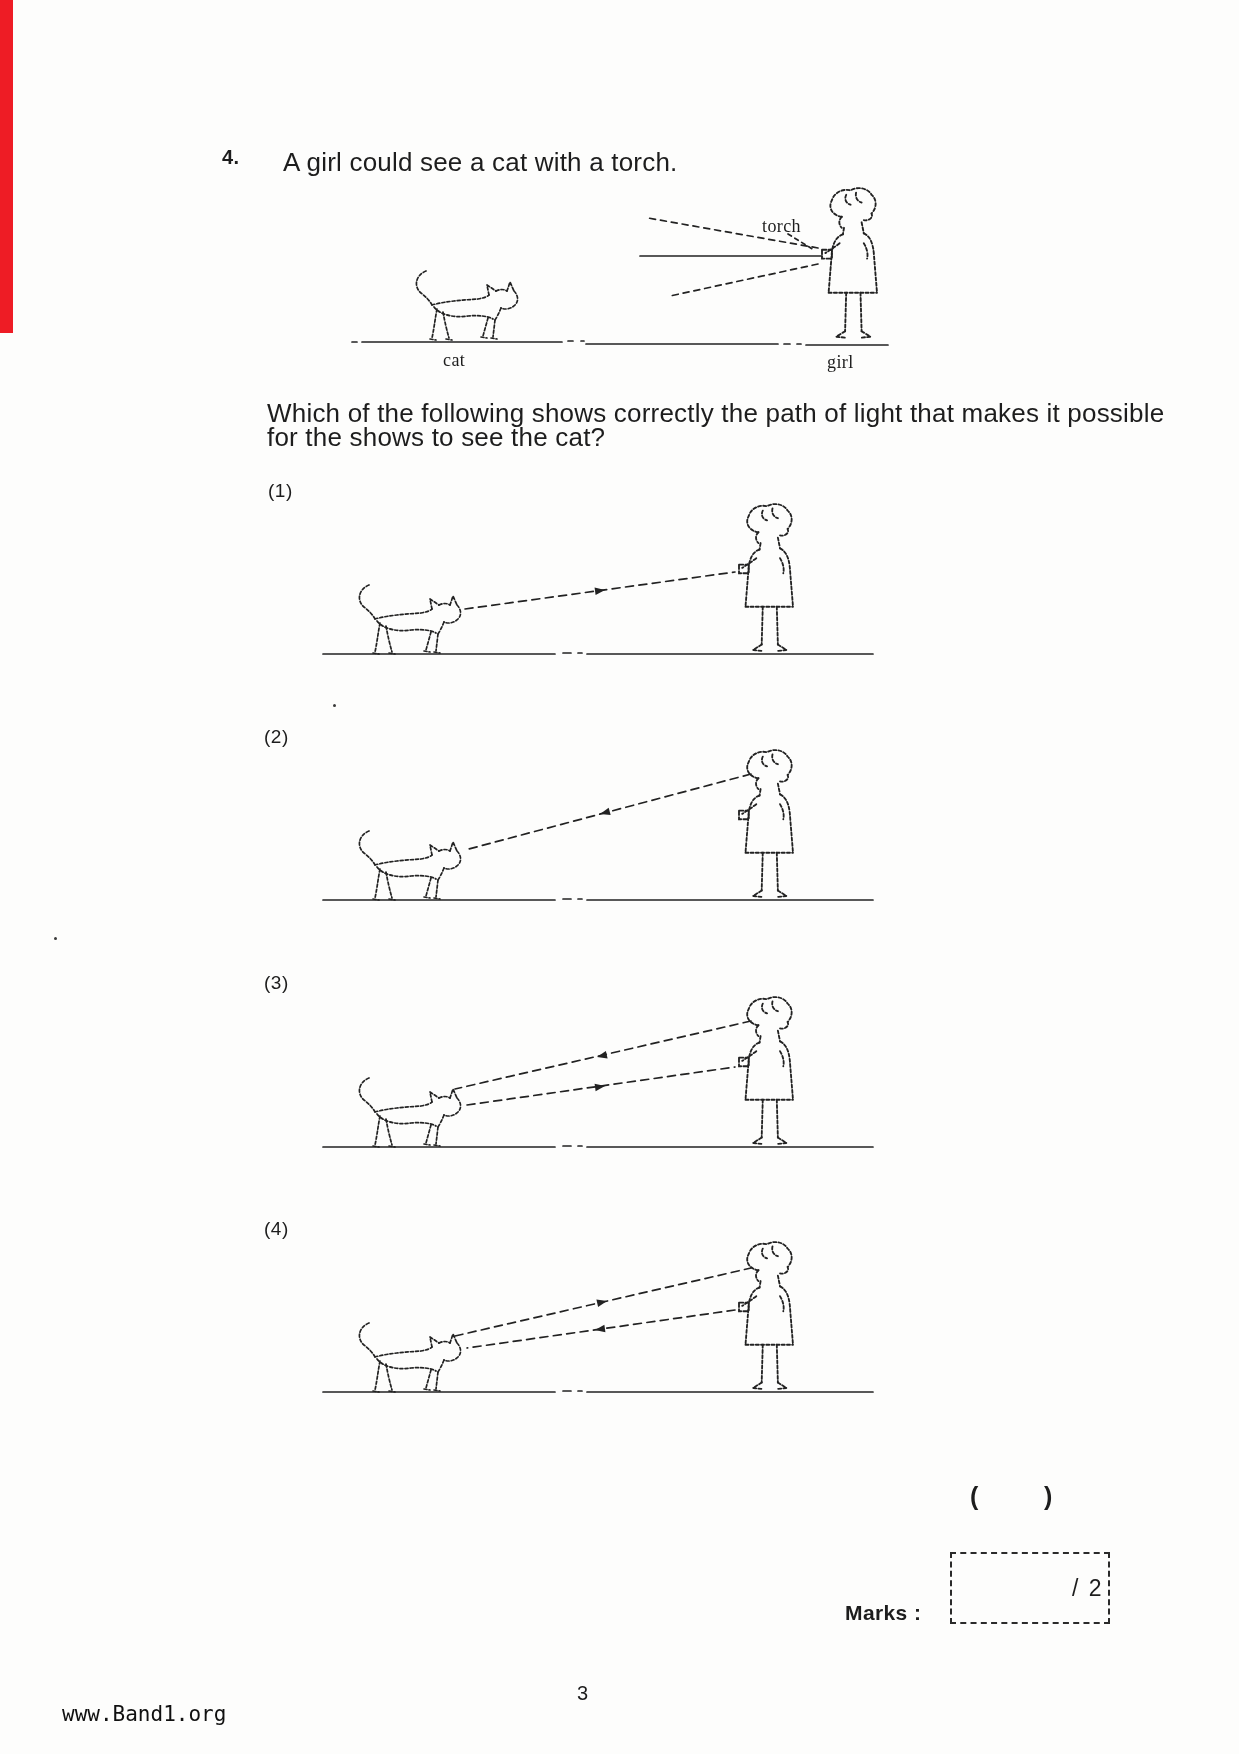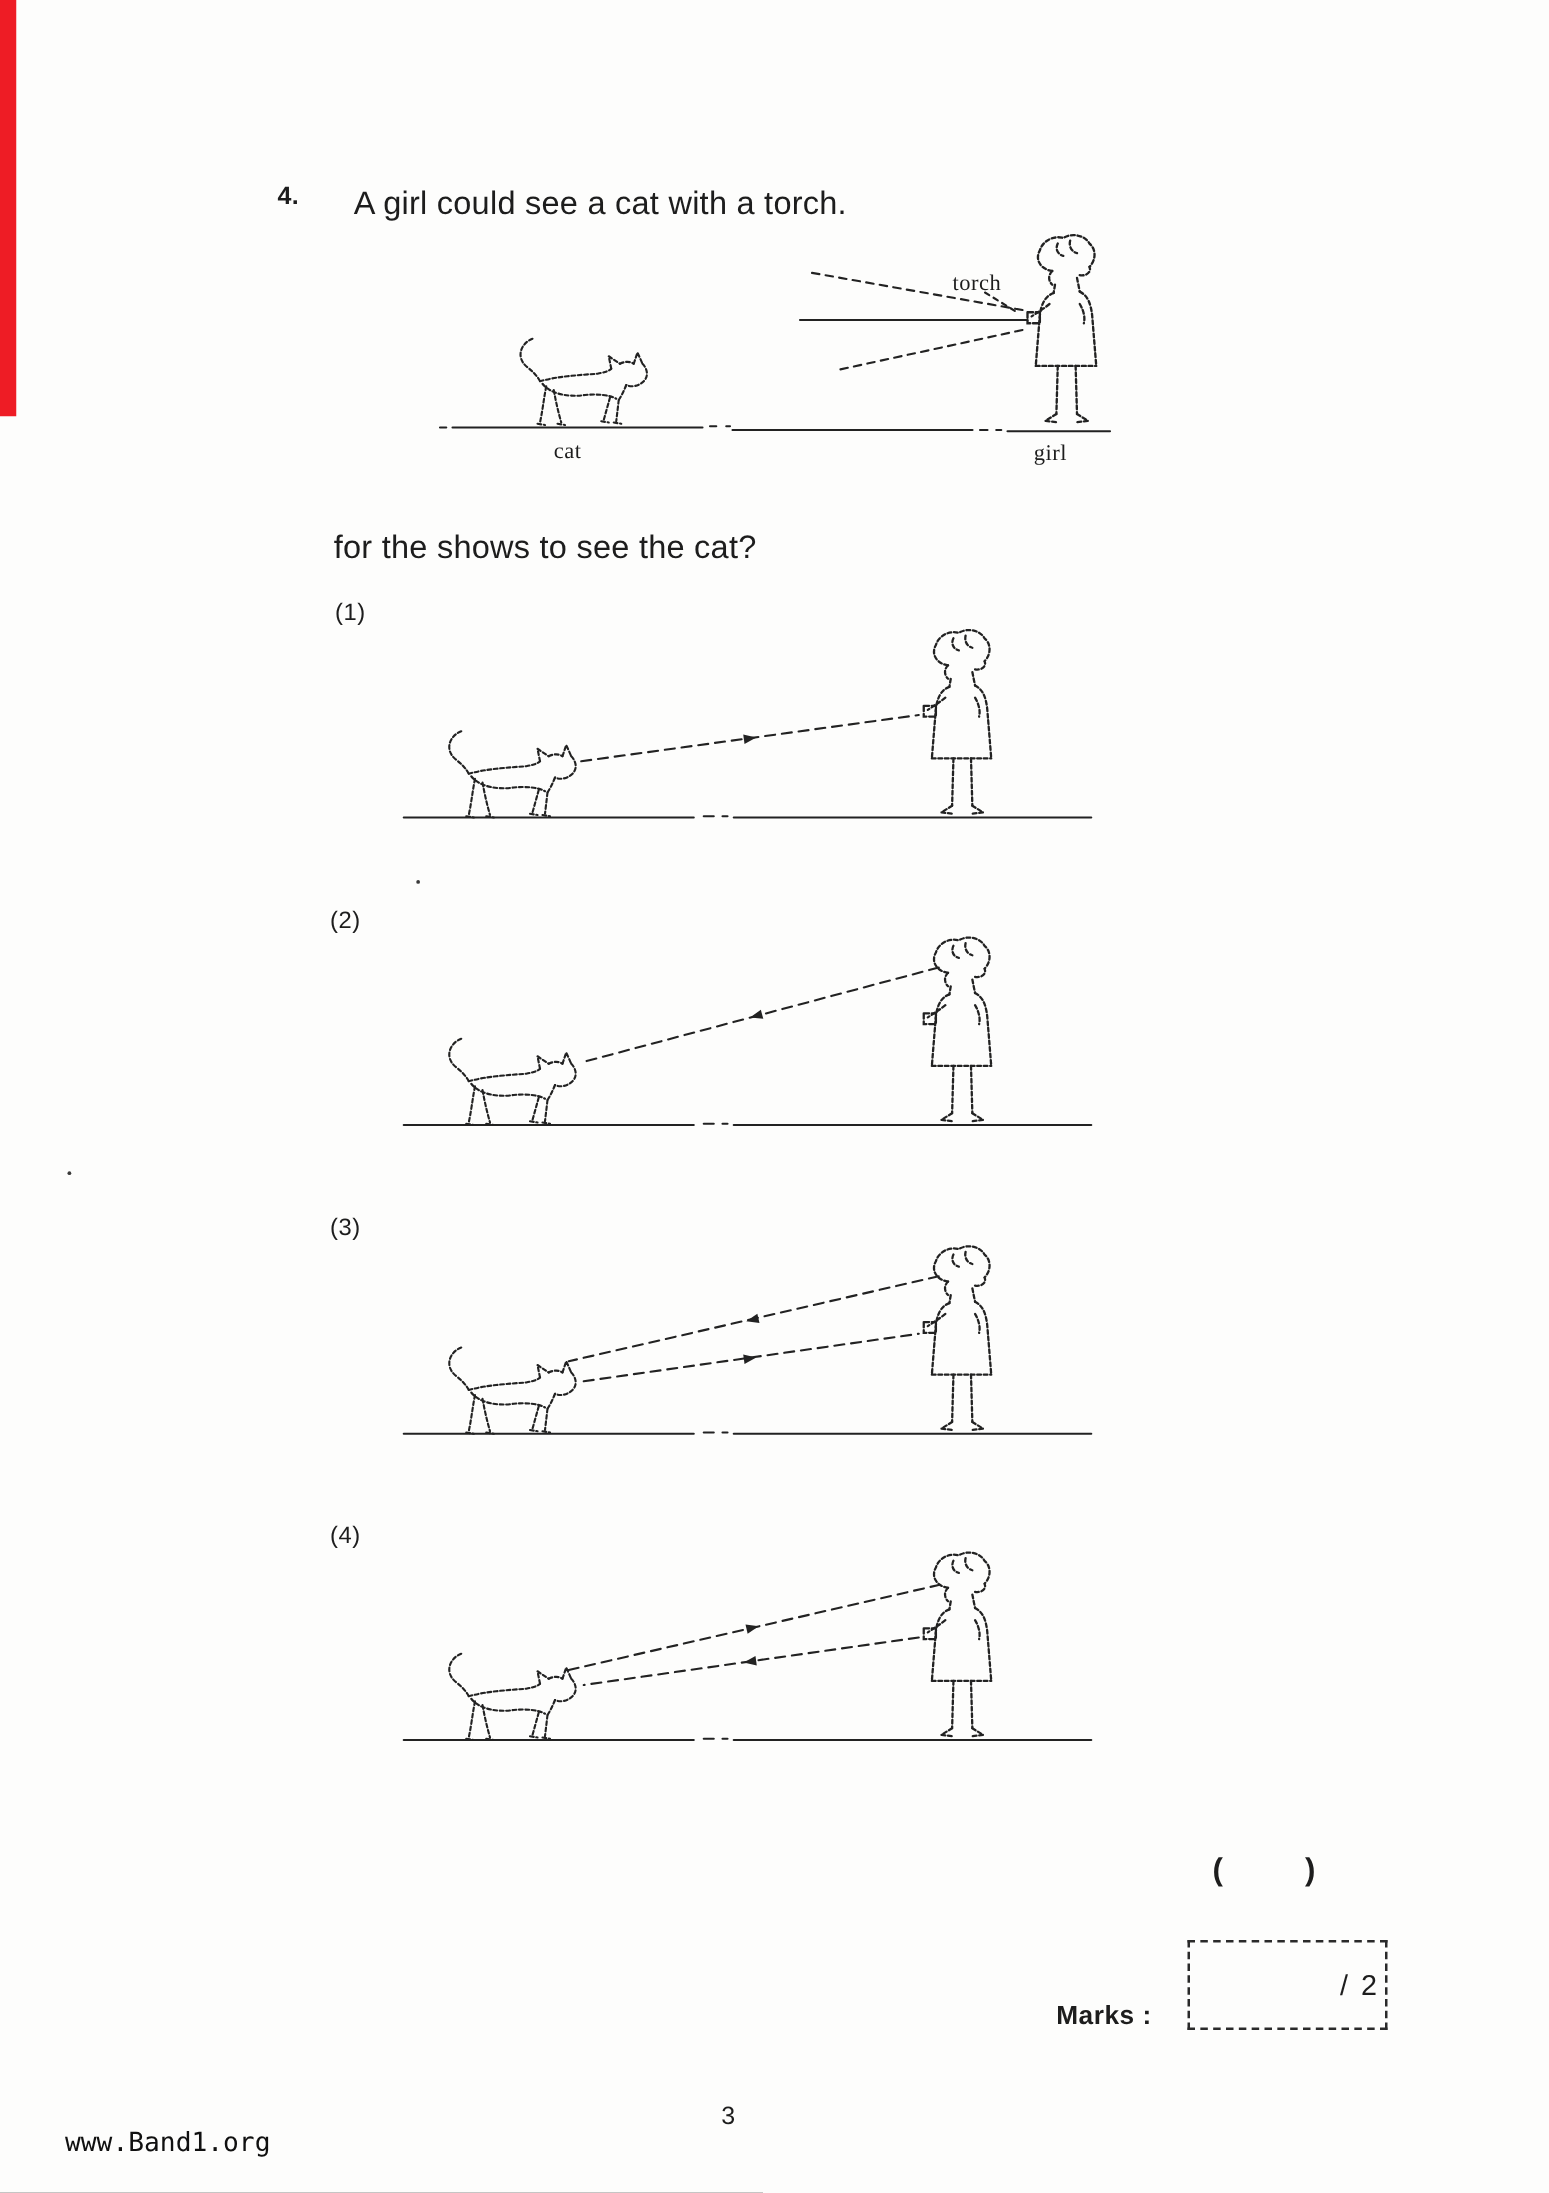--- a/index.html
+++ b/index.html
@@ -19,21 +19,21 @@
   .optlabel{font-size:19px;letter-spacing:.5px;}
   .bracket{font-size:25px;font-weight:bold;}
   .marks-label{font-size:21px;font-weight:bold;letter-spacing:.4px;}
   .marks-box{
     border:2px dashed #2a2a2a;
     width:160px;height:72px;
     box-sizing:border-box;
   }
   .marks-value{font-size:23px;letter-spacing:2px;}
   .pagenum{font-size:20px;}
-  .watermark{font-family:"DejaVu Sans Mono",monospace;font-size:21px;color:#101010;}
+  .watermark{font-family:"DejaVu Sans Mono",monospace;font-size:21px;color:#101010;margin-left:10px;}
   .speck{background:#3a3a3a;border-radius:50%;}
   svg{display:block;}
   .sketch{stroke:#222;fill:none;stroke-width:1.7;stroke-linecap:round;}
 </style>
 </head>
 <body>
 
 <div class="page">
 
   <div class="abs scan-edge" style="left:0;top:0;width:13px;height:333px;"></div>
@@ -88,20 +88,21 @@
       <path class="sketch" stroke-dasharray="6 5" d="M470,80 L300,50"></path>
       <path class="sketch" stroke-dasharray="6 5" d="M470,96 L322,128"></path>
 
       <path class="sketch" stroke-dasharray="4 4" d="M440,66 L466,82"></path>
     </svg>
   </div>
   <div class="abs figlabel" style="left:762px;top:216px;">torch</div>
   <div class="abs figlabel" style="left:443px;top:350px;">cat</div>
   <div class="abs figlabel" style="left:827px;top:352px;">girl</div>
 
+  <div class="abs qtext" style="left:267px;top:398px;">Which of the following shows correctly the path of light that makes it possible</div>
   <div class="abs qtext" style="left:267px;top:422px;">for the shows to see the cat?</div>
 
   <div class="abs speck" style="left:333px;top:704px;width:3px;height:3px;"></div>
   <div class="abs speck" style="left:54px;top:937px;width:3px;height:3px;"></div>
 
   <div class="abs optlabel" style="left:268px;top:480px;">(1)</div>
   <div class="abs" style="left:315px;top:492px;">
     <svg width="565" height="172" viewBox="0 0 565 172">
       <use href="#sym-cat" transform="translate(38,90)"></use>
       <use href="#sym-girl" transform="translate(424,10) scale(1.08)"></use>

